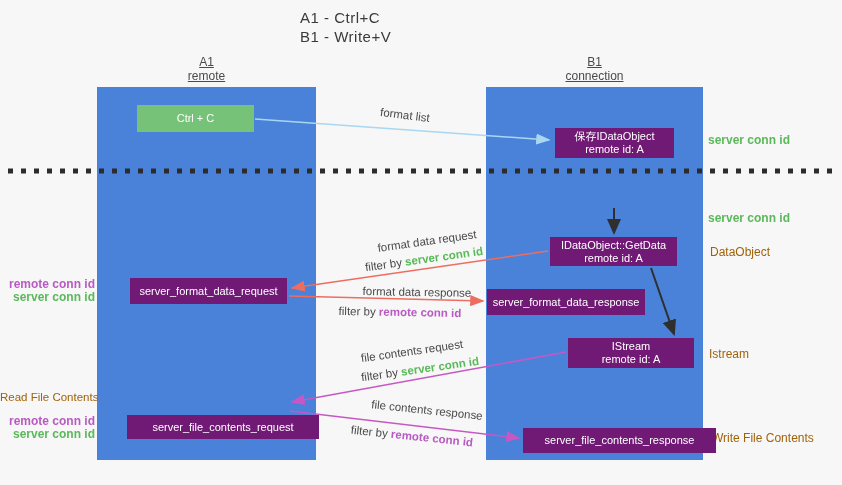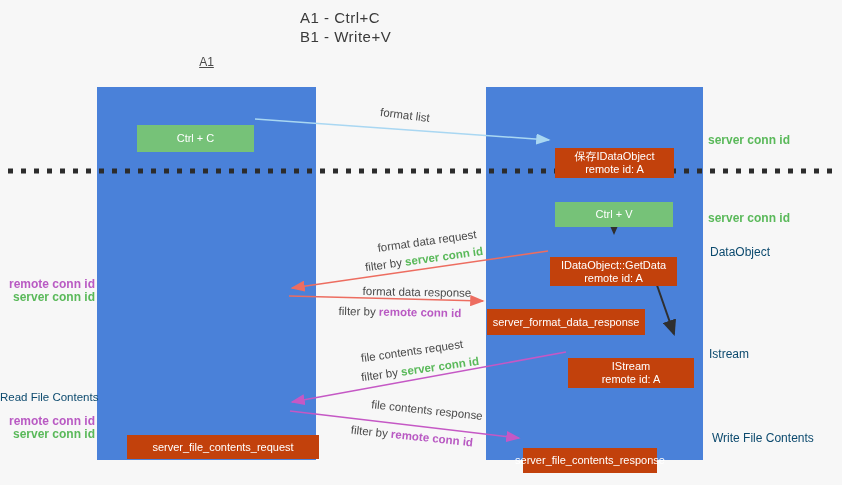--- a/index.html
+++ b/index.html
@@ -26,59 +26,63 @@
     font-size:12px;line-height:14px;
     color:#4a4a4a;
     text-decoration:underline;
   }
   .column{
     top:87px;height:373px;
     background:#4a81d9;
   }
   .node{
     display:flex;flex-direction:column;
-    align-items:center;justify-content:center;
+    justify-content:center;
     color:#ffffff;
     font-size:11px;line-height:13px;
     text-align:center;
     z-index:10;
     white-space:nowrap;
-    margin-top:20px;
   }
   .green-node{background:#76c278;}
-  .orange-node{background:#c2410c;}
+  .orange-node{background:#701a75;}
   .edge-label{
     white-space:nowrap;
     font-size:11.5px;
     color:#4a4a4a;
     z-index:8;
   }
   .key-green{color:#5ab95a;font-weight:bold;}
   .key-purple{color:#b95ac3;font-weight:bold;}
   .ann-green{color:#5ab95a;font-weight:bold;font-size:12px;white-space:nowrap;}
   .ann-purple{color:#b95ac3;font-weight:bold;font-size:12px;white-space:nowrap;}
-  .ann-dark{color:#0c4a6e;font-size:12px;white-space:nowrap;}
+  .ann-dark{color:#a16207;font-size:12px;white-space:nowrap;}
   .left-ann{left:0;width:95px;text-align:right;line-height:13px;}
   svg.overlay{
     position:absolute;left:0;top:0;
     z-index:6;pointer-events:none;
   }
 </style>
 </head>
 <body>
 
 <div class="canvas">
 
   <div class="abs title">
     <div>A1 - Ctrl+C</div>
     <div>B1 - Write+V</div>
   </div>
 
   <div class="abs col-header" style="left:97px;width:219px;">
     <div>A1</div>
+    <div>remote</div>
+  </div>
+  <div class="abs col-header" style="left:486px;width:217px;">
+    <div>B1</div>
+    <div>connection</div>
   </div>
 
   <div class="abs column" style="left:97px;width:219px;"></div>
   <div class="abs column" style="left:486px;width:217px;"></div>
 
   <svg class="overlay" width="842" height="485" viewBox="0 0 842 485">
     <defs>
       <marker id="ah-blue" markerWidth="9" markerHeight="7" refX="8" refY="3.5" orient="auto">
         <path d="M0,0 L9,3.5 L0,7 z" fill="#a9d7f2"></path>
       </marker>
@@ -104,44 +108,44 @@
 
   <div class="abs node green-node" style="left:137px;top:105px;width:117px;height:27px;">
     <span>Ctrl + C</span>
   </div>
 
   <div class="abs node orange-node" style="left:555px;top:128px;width:119px;height:30px;">
     <span>保存IDataObject</span>
     <span>remote id: A</span>
   </div>
 
-  <div class="abs node green-node" style="left:555px;top:182px;width:118px;height:25px;">
-    <span>Ctrl + V</span>
-  </div>
 
   <div class="abs node orange-node" style="left:550px;top:237px;width:127px;height:29px;">
     <span>IDataObject::GetData</span>
     <span>remote id: A</span>
   </div>
 
+  <div class="abs node orange-node" style="left:130px;top:278px;width:157px;height:26px;">
+    <span>server_format_data_request</span>
+  </div>
 
   <div class="abs node orange-node" style="left:487px;top:289px;width:158px;height:26px;">
     <span>server_format_data_response</span>
   </div>
 
   <div class="abs node orange-node" style="left:568px;top:338px;width:126px;height:30px;">
     <span>IStream</span>
     <span>remote id: A</span>
   </div>
 
   <div class="abs node orange-node" style="left:127px;top:415px;width:192px;height:24px;">
     <span>server_file_contents_request</span>
   </div>
 
-  <div class="abs node orange-node" style="left:523px;top:428px;width:134px;height:25px;">
+  <div class="abs node orange-node" style="left:523px;top:428px;width:193px;height:25px;">
     <span>server_file_contents_response</span>
   </div>
 
   <div class="abs edge-label" style="left:405px;top:115px;transform:translate(-50%,-50%) rotate(7deg);">format list</div>
 
   <div class="abs edge-label" style="left:427px;top:241px;transform:translate(-50%,-50%) rotate(-8deg);">format data request</div>
   <div class="abs edge-label" style="left:424px;top:259px;transform:translate(-50%,-50%) rotate(-8deg);">
     <span>filter by </span><span class="key-green">server conn id</span>
   </div>
 

